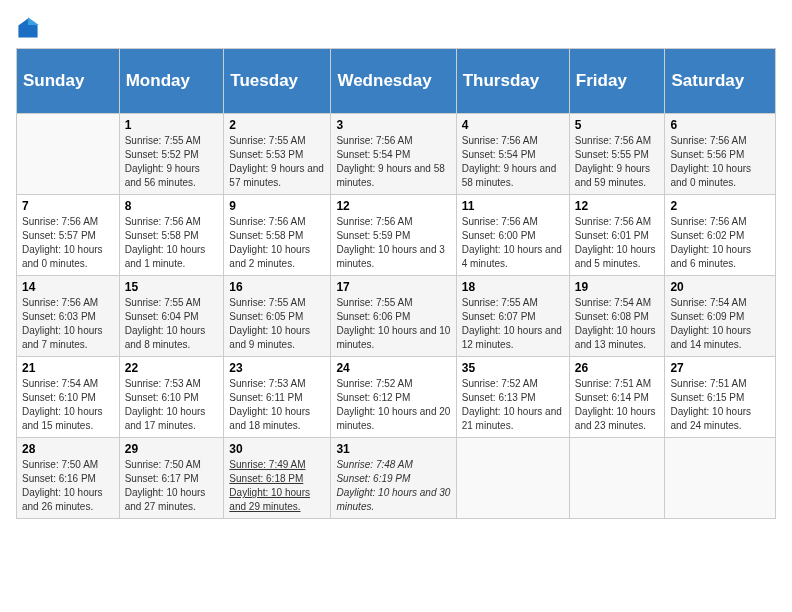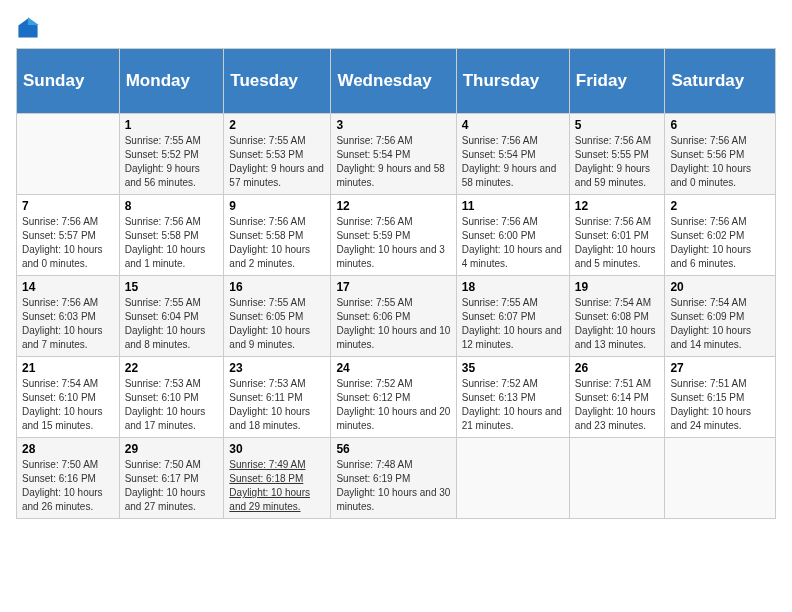--- a/index.html
+++ b/index.html
@@ -303,22 +303,22 @@
 Sunset: 6:17 PM
 Daylight: 10 hours and 27 minutes.</div>
         </td>
         <td>
           <div class="day-num">30</div>
           <div class="day-info" style="white-space: pre-line; text-decoration: underline;">Sunrise: 7:49 AM
 Sunset: 6:18 PM
 Daylight: 10 hours and 29 minutes.</div>
         </td>
         <td>
-          <div class="day-num">56</div>
-          <div class="day-info" style="white-space: pre-line;">Sunrise: 7:48 AM
+          <div class="day-num">31</div>
+          <div class="day-info" style="white-space: pre-line; font-style: italic;">Sunrise: 7:48 AM
 Sunset: 6:19 PM
 Daylight: 10 hours and 30 minutes.</div>
         </td>
         <td class="empty-cell"></td>
         <td class="empty-cell"></td>
         <td class="empty-cell"></td>
       </tr>
     </tbody>
 </table>
 

